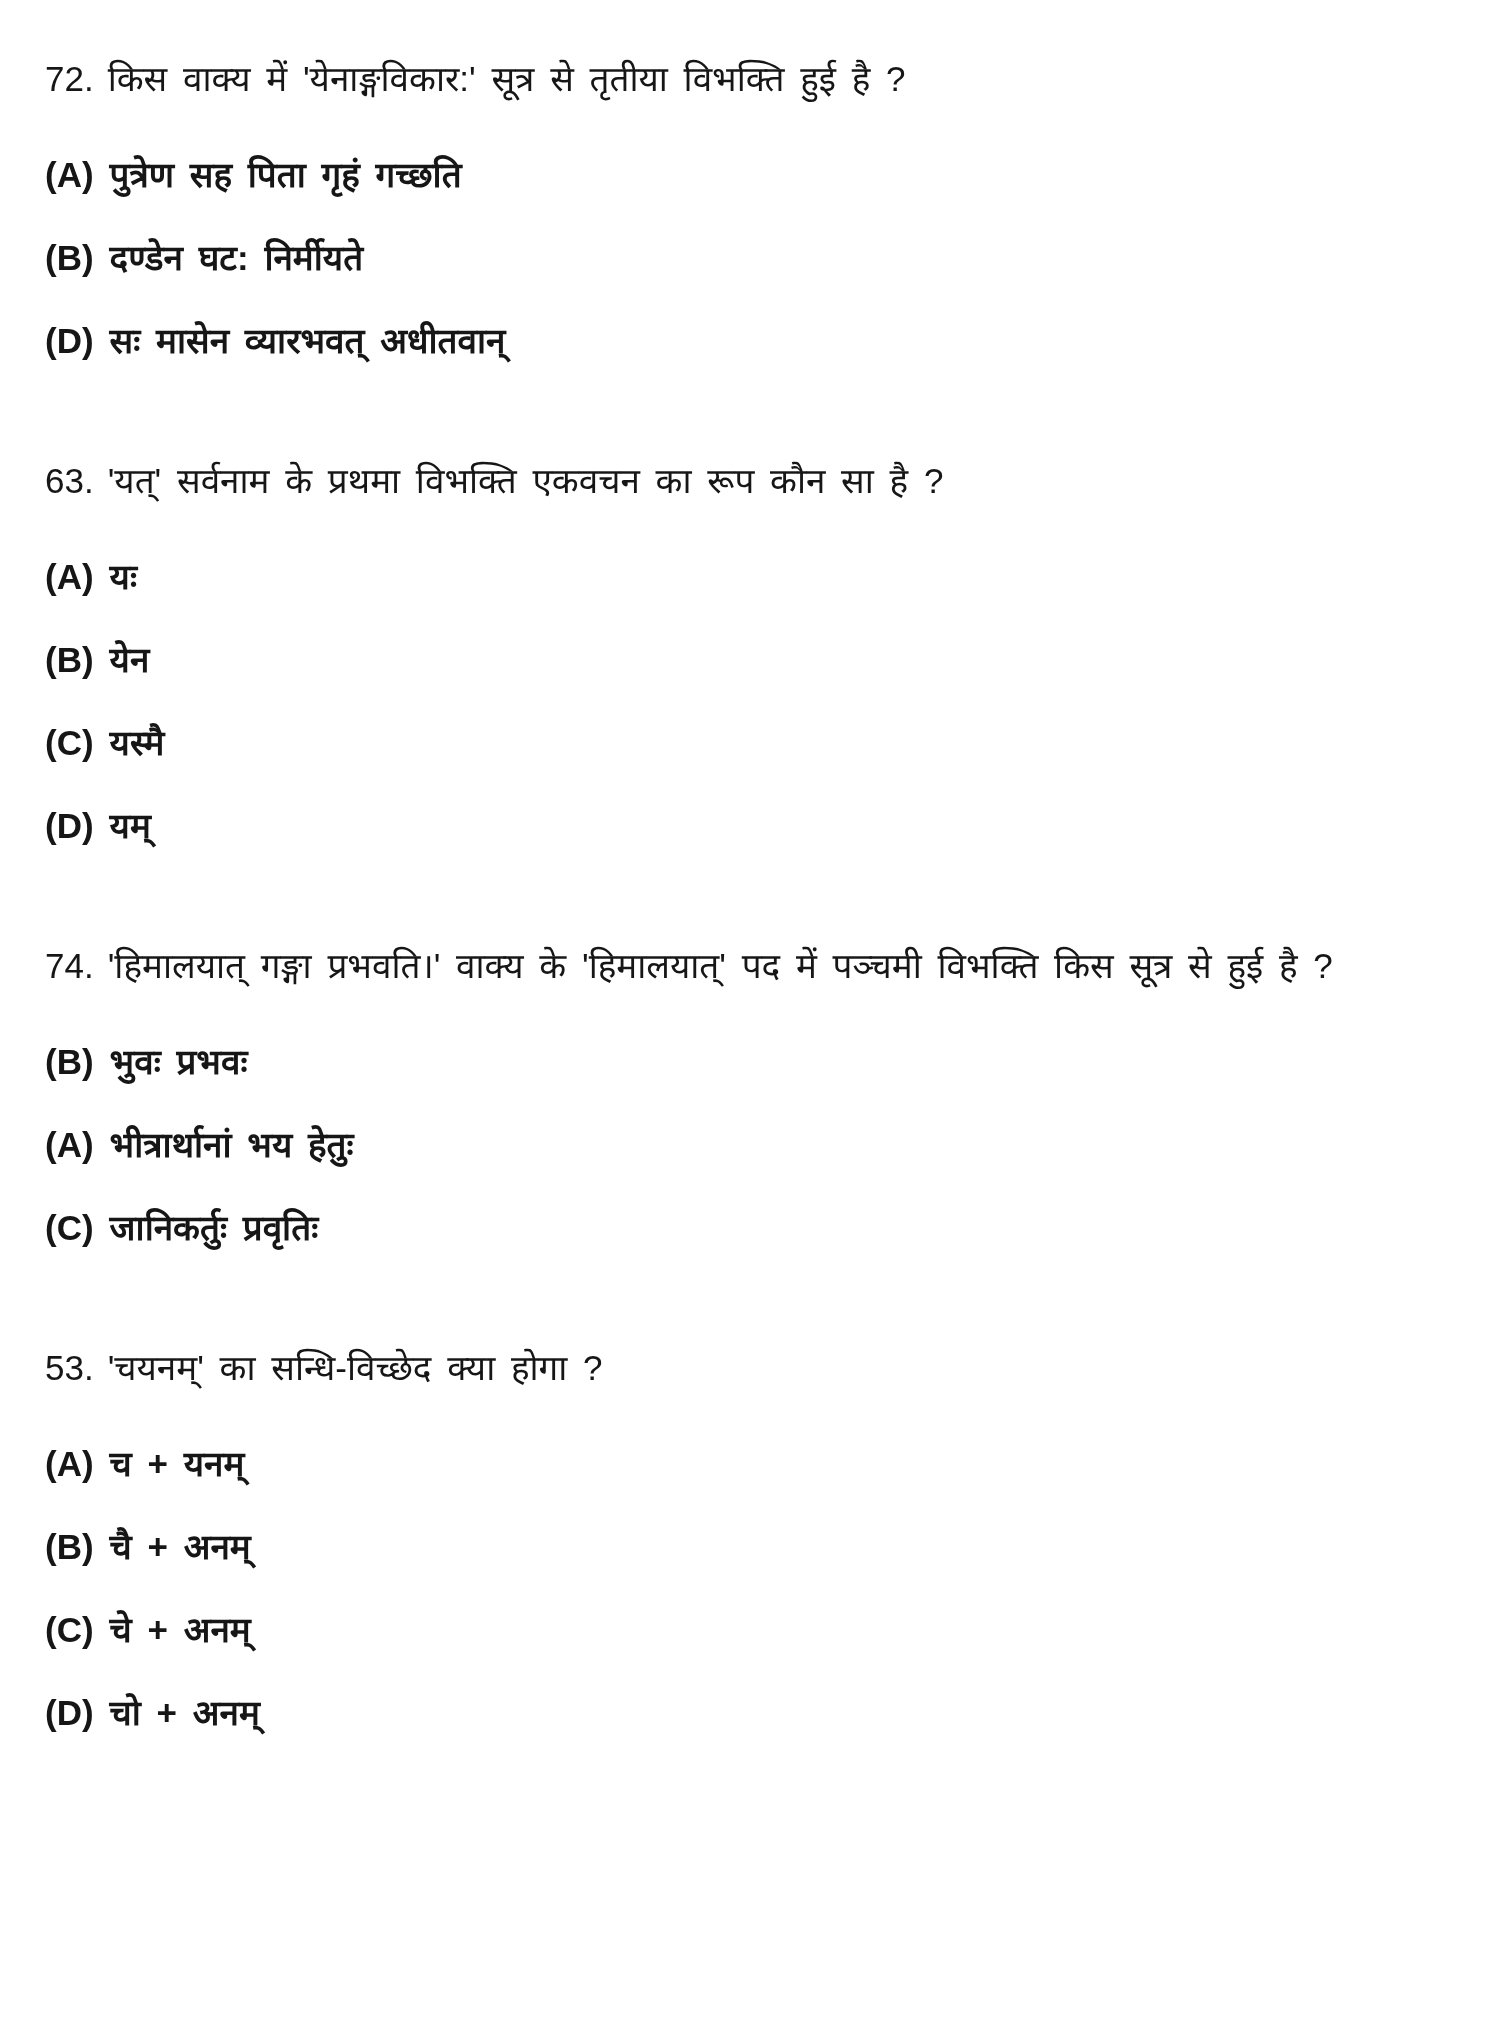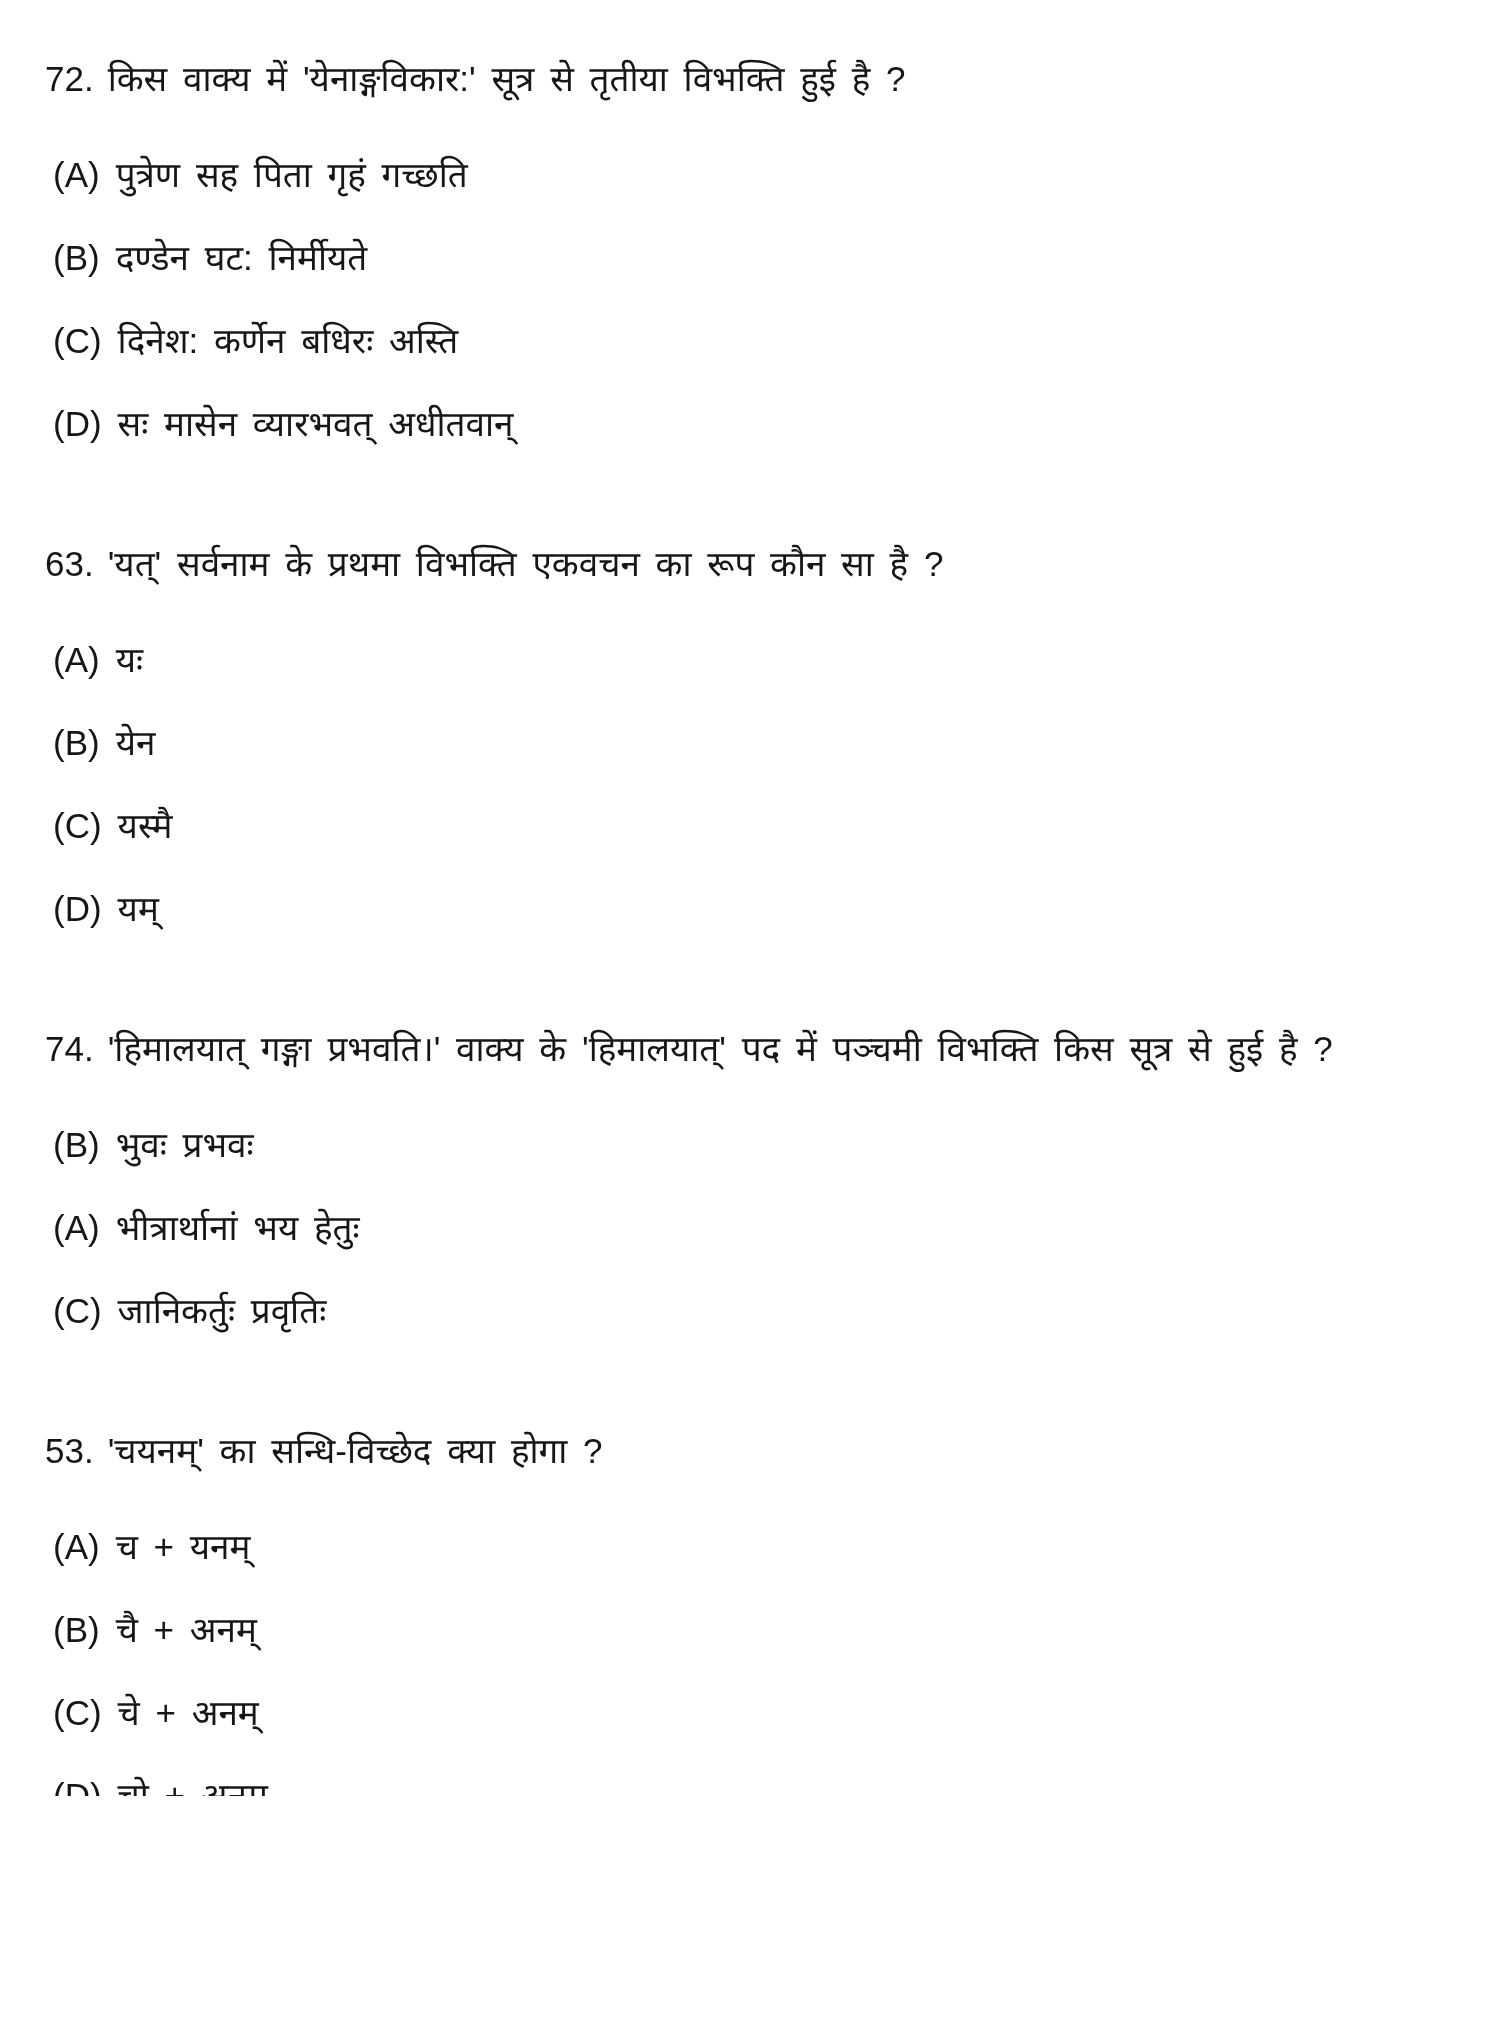--- a/index.html
+++ b/index.html
@@ -30,38 +30,38 @@
     margin: 0 0 18px 0;
     color: #161616;
   }
   .q-num {
     margin-right: 14px;
   }
   .option {
     font-size: 35px;
     line-height: 78px;
     word-spacing: 6px;
-    margin: 0 0 5px 8px;
+    margin: 0 0 5px 0;
     white-space: nowrap;
     color: #161616;
+    font-weight: bold;
   }
   .opt-label {
     margin-right: 16px;
   }
 </style>
 </head>
 <body>
 
 <div class="sheet">
 
   <section class="question">
     <p class="q-line"><span class="q-num">72.</span><span>किस वाक्य में 'येनाङ्गविकार:' सूत्र से तृतीया विभक्ति हुई है ?</span></p>
     <p class="option"><span class="opt-label">(A)</span><span>पुत्रेण सह पिता गृहं गच्छति</span></p>
     <p class="option"><span class="opt-label">(B)</span><span>दण्डेन घट: निर्मीयते</span></p>
-    <p class="option"><span class="opt-label">(C)</span><span>दिनेश: कर्णेन बधिरः अस्ति</span></p>
     <p class="option"><span class="opt-label">(D)</span><span>सः मासेन व्यारभवत् अधीतवान्</span></p>
   </section>
 
   <section class="question">
     <p class="q-line"><span class="q-num">63.</span><span>'यत्' सर्वनाम के प्रथमा विभक्ति एकवचन का रूप कौन सा है ?</span></p>
     <p class="option"><span class="opt-label">(A)</span><span>यः</span></p>
     <p class="option"><span class="opt-label">(B)</span><span>येन</span></p>
     <p class="option"><span class="opt-label">(C)</span><span>यस्मै</span></p>
     <p class="option"><span class="opt-label">(D)</span><span>यम्</span></p>
   </section>

